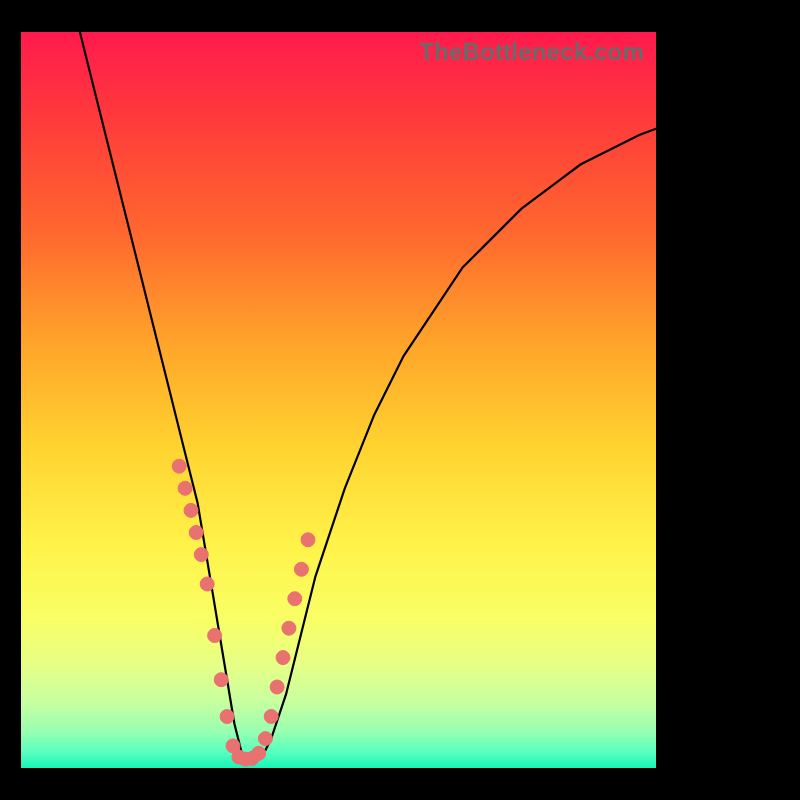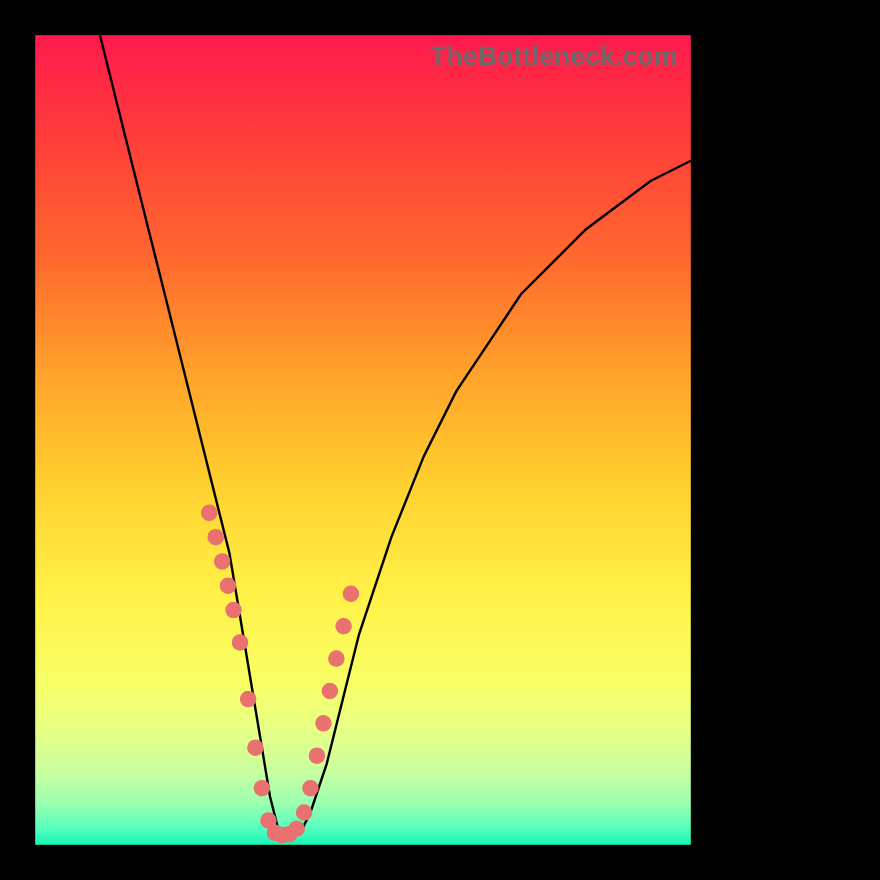--- a/index.html
+++ b/index.html
@@ -6,39 +6,40 @@
     margin: 0;
     padding: 0;
     width: 800px;
     height: 800px;
     background: #000;
     overflow: hidden;
     font-family: Arial, Helvetica, sans-serif;
   }
   .frame {
     position: absolute;
-    left: 32px;
+    left: 21px;
     top: 32px;
     width: 596px;
     height: 736px;
     background: linear-gradient(
       to bottom,
       #ff1a4d 0%,
       #ff3b3b 12%,
       #ff6a2e 28%,
       #ffa32a 42%,
       #ffd22f 56%,
       #fff34a 70%,
       #f8ff66 80%,
       #e6ff86 86%,
       #c8ffa0 91%,
       #99ffb0 95%,
       #54ffbf 98%,
       #17f5b6 100%
     );
+    padding-left: 39px;
   }
   .watermark {
     position: absolute;
     top: 6px;
     right: 12px;
     font-size: 24px;
     font-weight: 600;
     color: #6a6a6a;
     letter-spacing: 0.2px;
     pointer-events: none;

